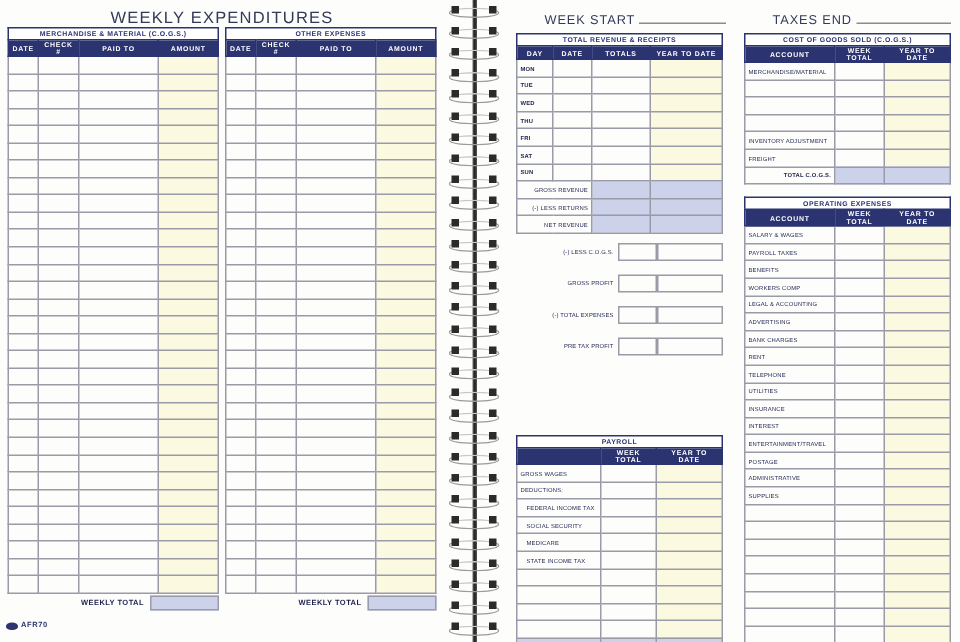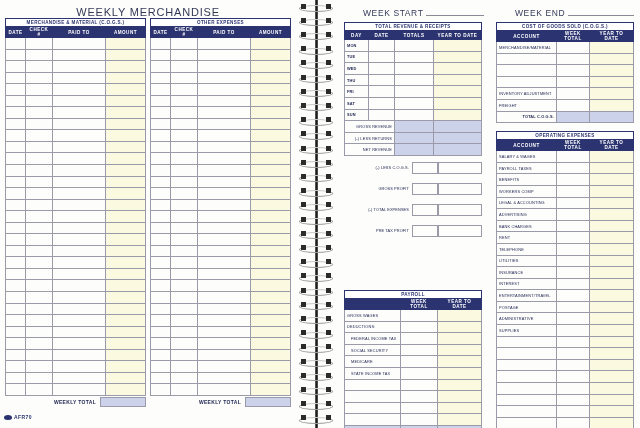--- a/index.html
+++ b/index.html
@@ -83,21 +83,21 @@
   .summary-line .bx div { flex: 1; border: 0.5px solid #9a9aa8; }
 
   .payroll-wrap { position: absolute; left: 8px; top: 290px; width: 138px; }
 </style>
 </head>
 <body>
 
 <div class="page">
 
   <div id="left-page">
-    <div class="main-title">WEEKLY MERCHANDISE</div>
+    <div class="main-title">WEEKLY EXPENDITURES</div>
 
     <div class="exp-block" id="exp-merch">
       <div class="caption">MERCHANDISE &amp; MATERIAL  (C.O.G.S.)</div>
       <table class="tbl">
         <thead>
             <tr class="hdr">
           <th style="width:20px">DATE</th>
           <th style="width:27px">CHECK #</th>
           <th>PAID TO</th>
           <th style="width:40px">AMOUNT</th>
@@ -842,21 +842,21 @@
               <td class="tot"></td>
               <td class="tot"></td>
             </tr>
           </tbody>
       </table>
     </div>
   </div>
 
   <div id="rgt">
     <div class="titlerow" style="padding:8px 6px 0 4px;">
-      <div class="sect-title">WEEK END</div>
+      <div class="sect-title">TAXES END</div>
       <div class="rule"></div>
     </div>
 
     <div style="margin:4px 6px 0 4px;">
       <div class="caption">COST OF GOODS SOLD  (C.O.G.S.)</div>
       <table class="tbl">
         <thead>
             <tr class="hdr">
           <th style="width:60px">ACCOUNT</th>
           <th>WEEK TOTAL</th>

